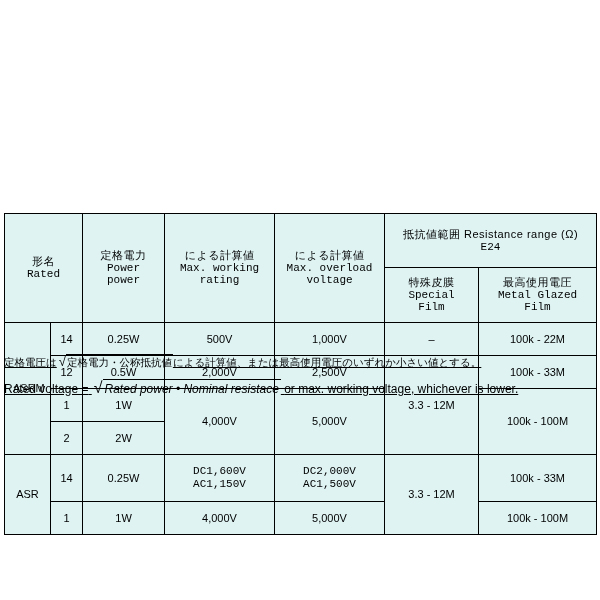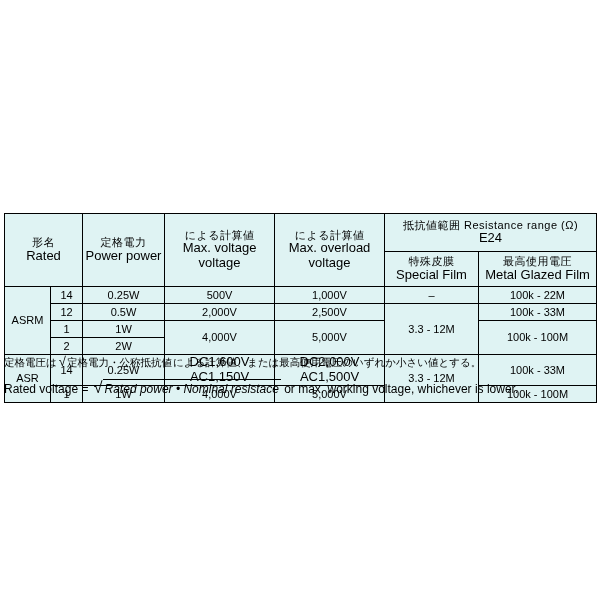--- a/index.html
+++ b/index.html
@@ -29,44 +29,46 @@
     width: 592px;
     table-layout: fixed;
     background: #dff3f3;
   }
   table.spec td, table.spec th {
     border: 1px solid #000000;
     text-align: center;
     vertical-align: middle;
     font-size: 11px;
     line-height: 1.15;
-    padding: 0;
+    padding: 8px;
     color: #000000;
     font-weight: normal;
   }
   .hdr {
     height: 37px;
   }
   .jp {
     display: block;
     font-size: 11px;
     letter-spacing: 0.5px;
   }
   .en {
     display: block;
-    font-size: 13px;
+    font-size: 11px;
+    font-family: Liberation Mono, monospace;
   }
   .rowcell {
     height: 16px;
   }
   .notes {
     position: absolute;
     left: 4px;
     top: 352px;
     width: 508px;
+    text-decoration: underline;
   }
   .note1 {
     font-size: 10.5px;
     color: #000000;
     white-space: nowrap;
     line-height: 1.5;
   }
   .note2 {
     font-size: 12px;
     color: #000000;
@@ -115,21 +117,21 @@
           <td class="hdr" colspan="2" rowspan="2">
             <span class="jp">形名</span>
             <span class="en">Rated</span>
           </td>
           <td class="hdr" rowspan="2">
             <span class="jp">定格電力</span>
             <span class="en">Power power</span>
           </td>
           <td class="hdr" rowspan="2">
             <span class="jp">による計算値</span>
-            <span class="en">Max. voltage voltage</span>
+            <span class="en">Max. working rating</span>
           </td>
           <td class="hdr" rowspan="2">
             <span class="jp">による計算値</span>
             <span class="en">Max. overload voltage</span>
           </td>
           <td class="hdr" colspan="2" style="height:37px">
             <span class="jp">抵抗値範囲 Resistance range (Ω)</span>
             <span class="en">E24</span>
           </td>
         </tr>

